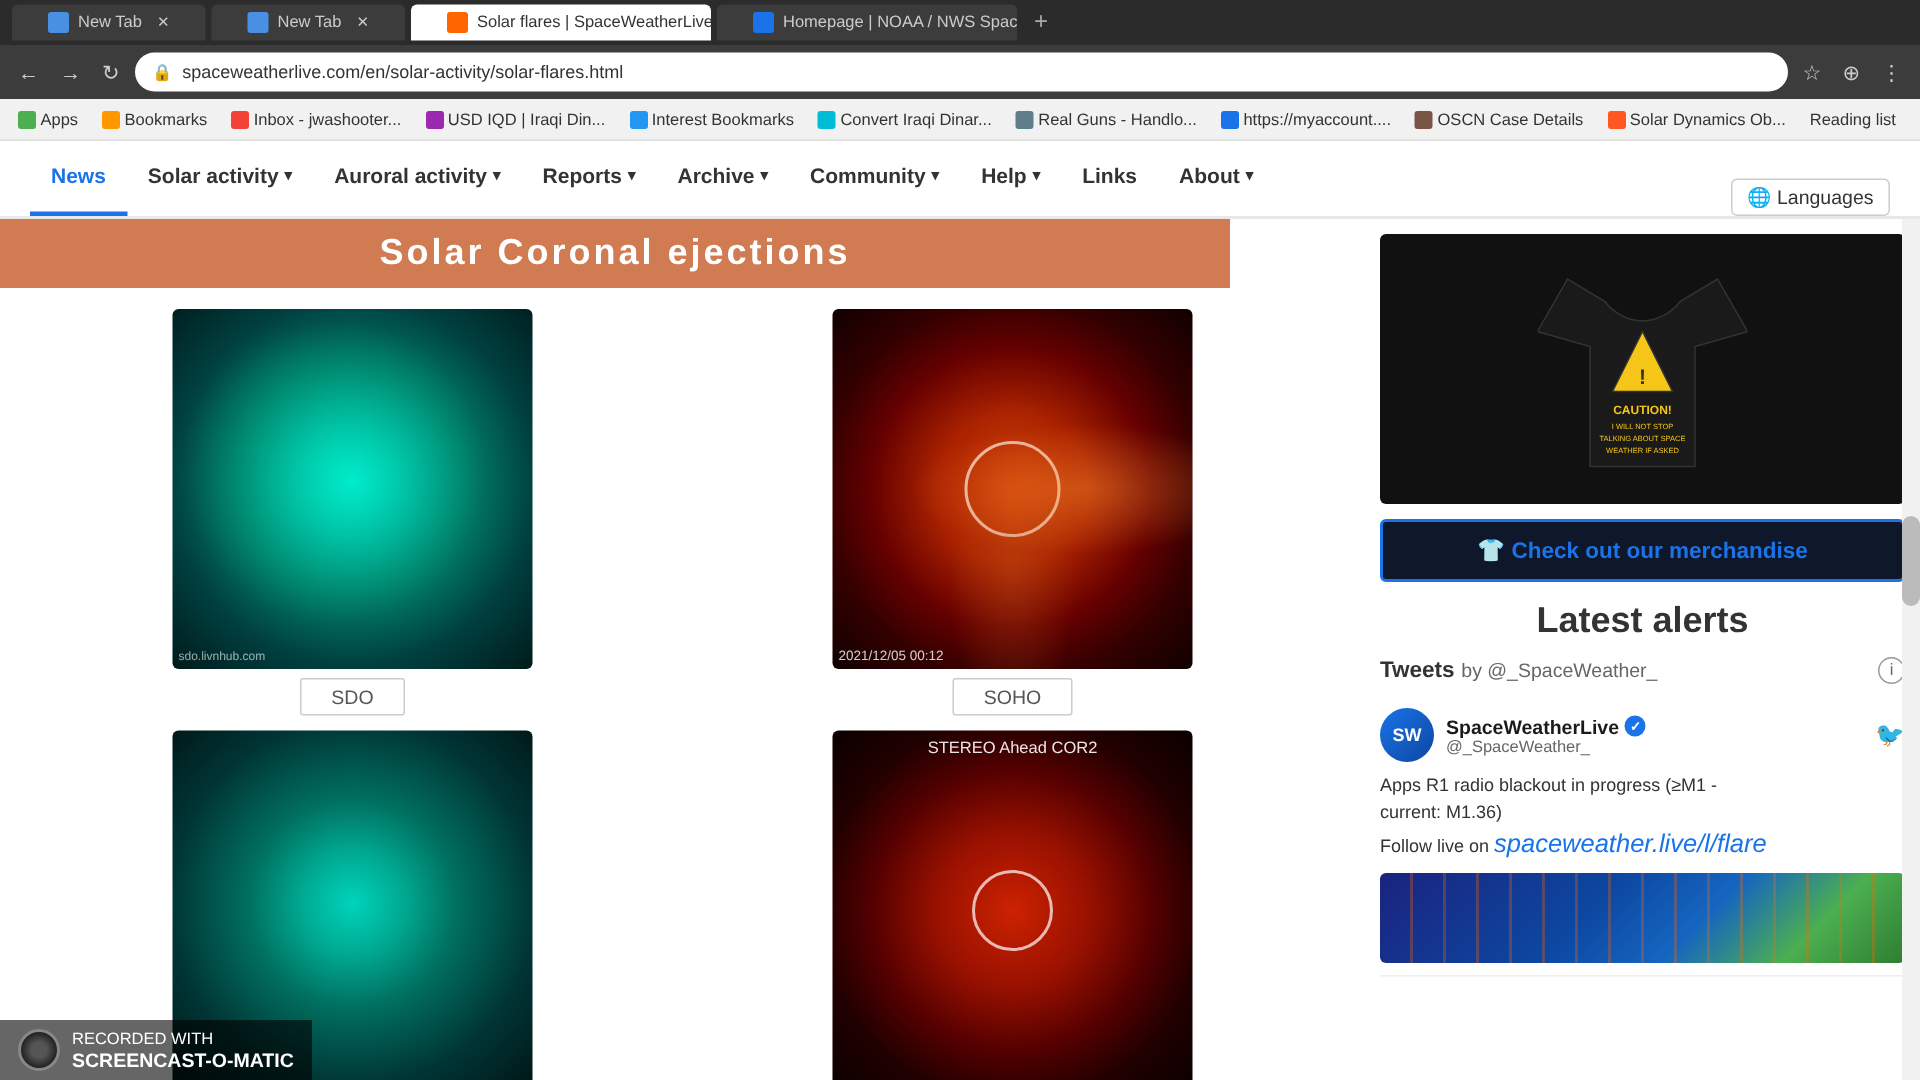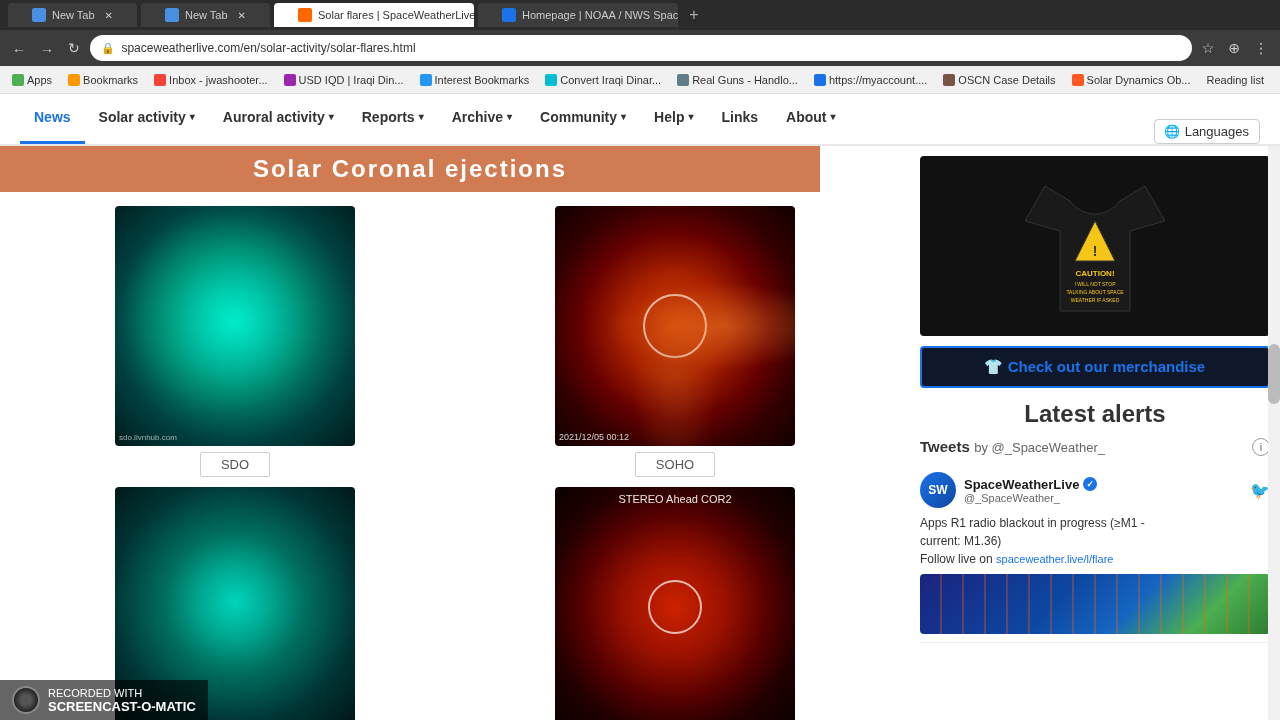--- a/index.html
+++ b/index.html
@@ -434,21 +434,22 @@
       font-size: 16px;
     }
     .tweet-text {
       font-size: 12px;
       color: #333;
       line-height: 1.5;
     }
     .tweet-link {
       color: #1a73e8;
       text-decoration: none;
-      font-size: 11px;
+      font-size: 17px;
+      font-style: italic;
     }
     .tweet-img-preview {
       width: 100%;
       height: 60px;
       background: linear-gradient(135deg, #1a237e 0%, #0d47a1 40%, #1565c0 60%, #4caf50 80%, #2e7d32 100%);
       border-radius: 4px;
       margin-top: 6px;
       position: relative;
       overflow: hidden;
     }

